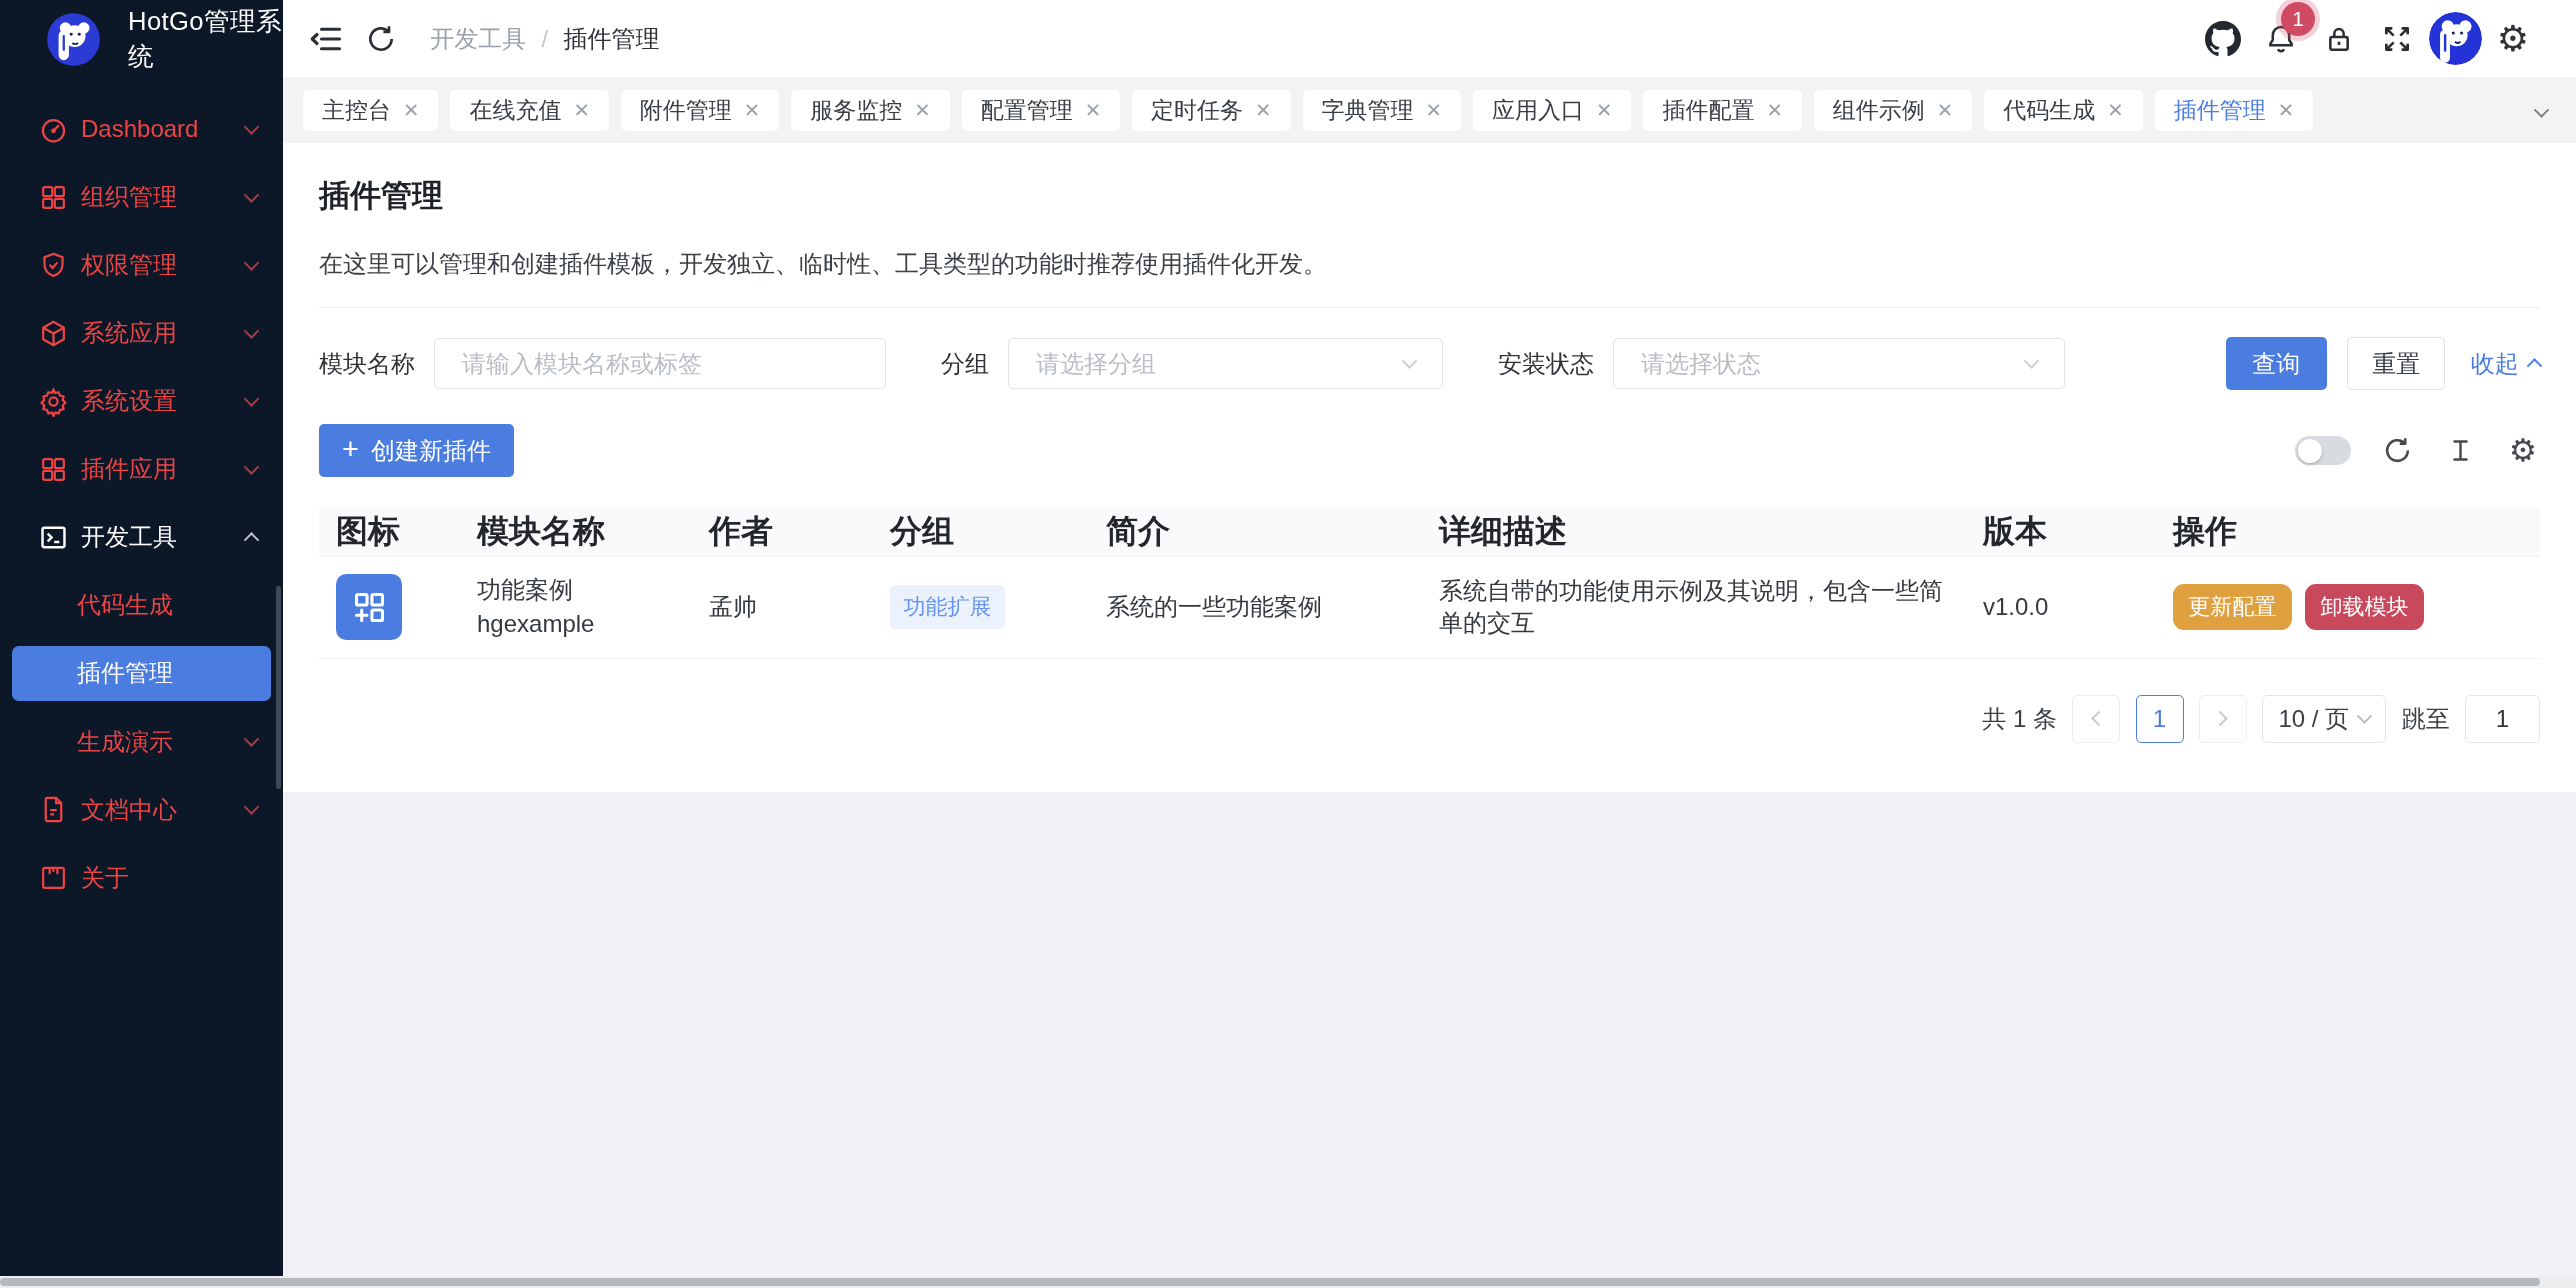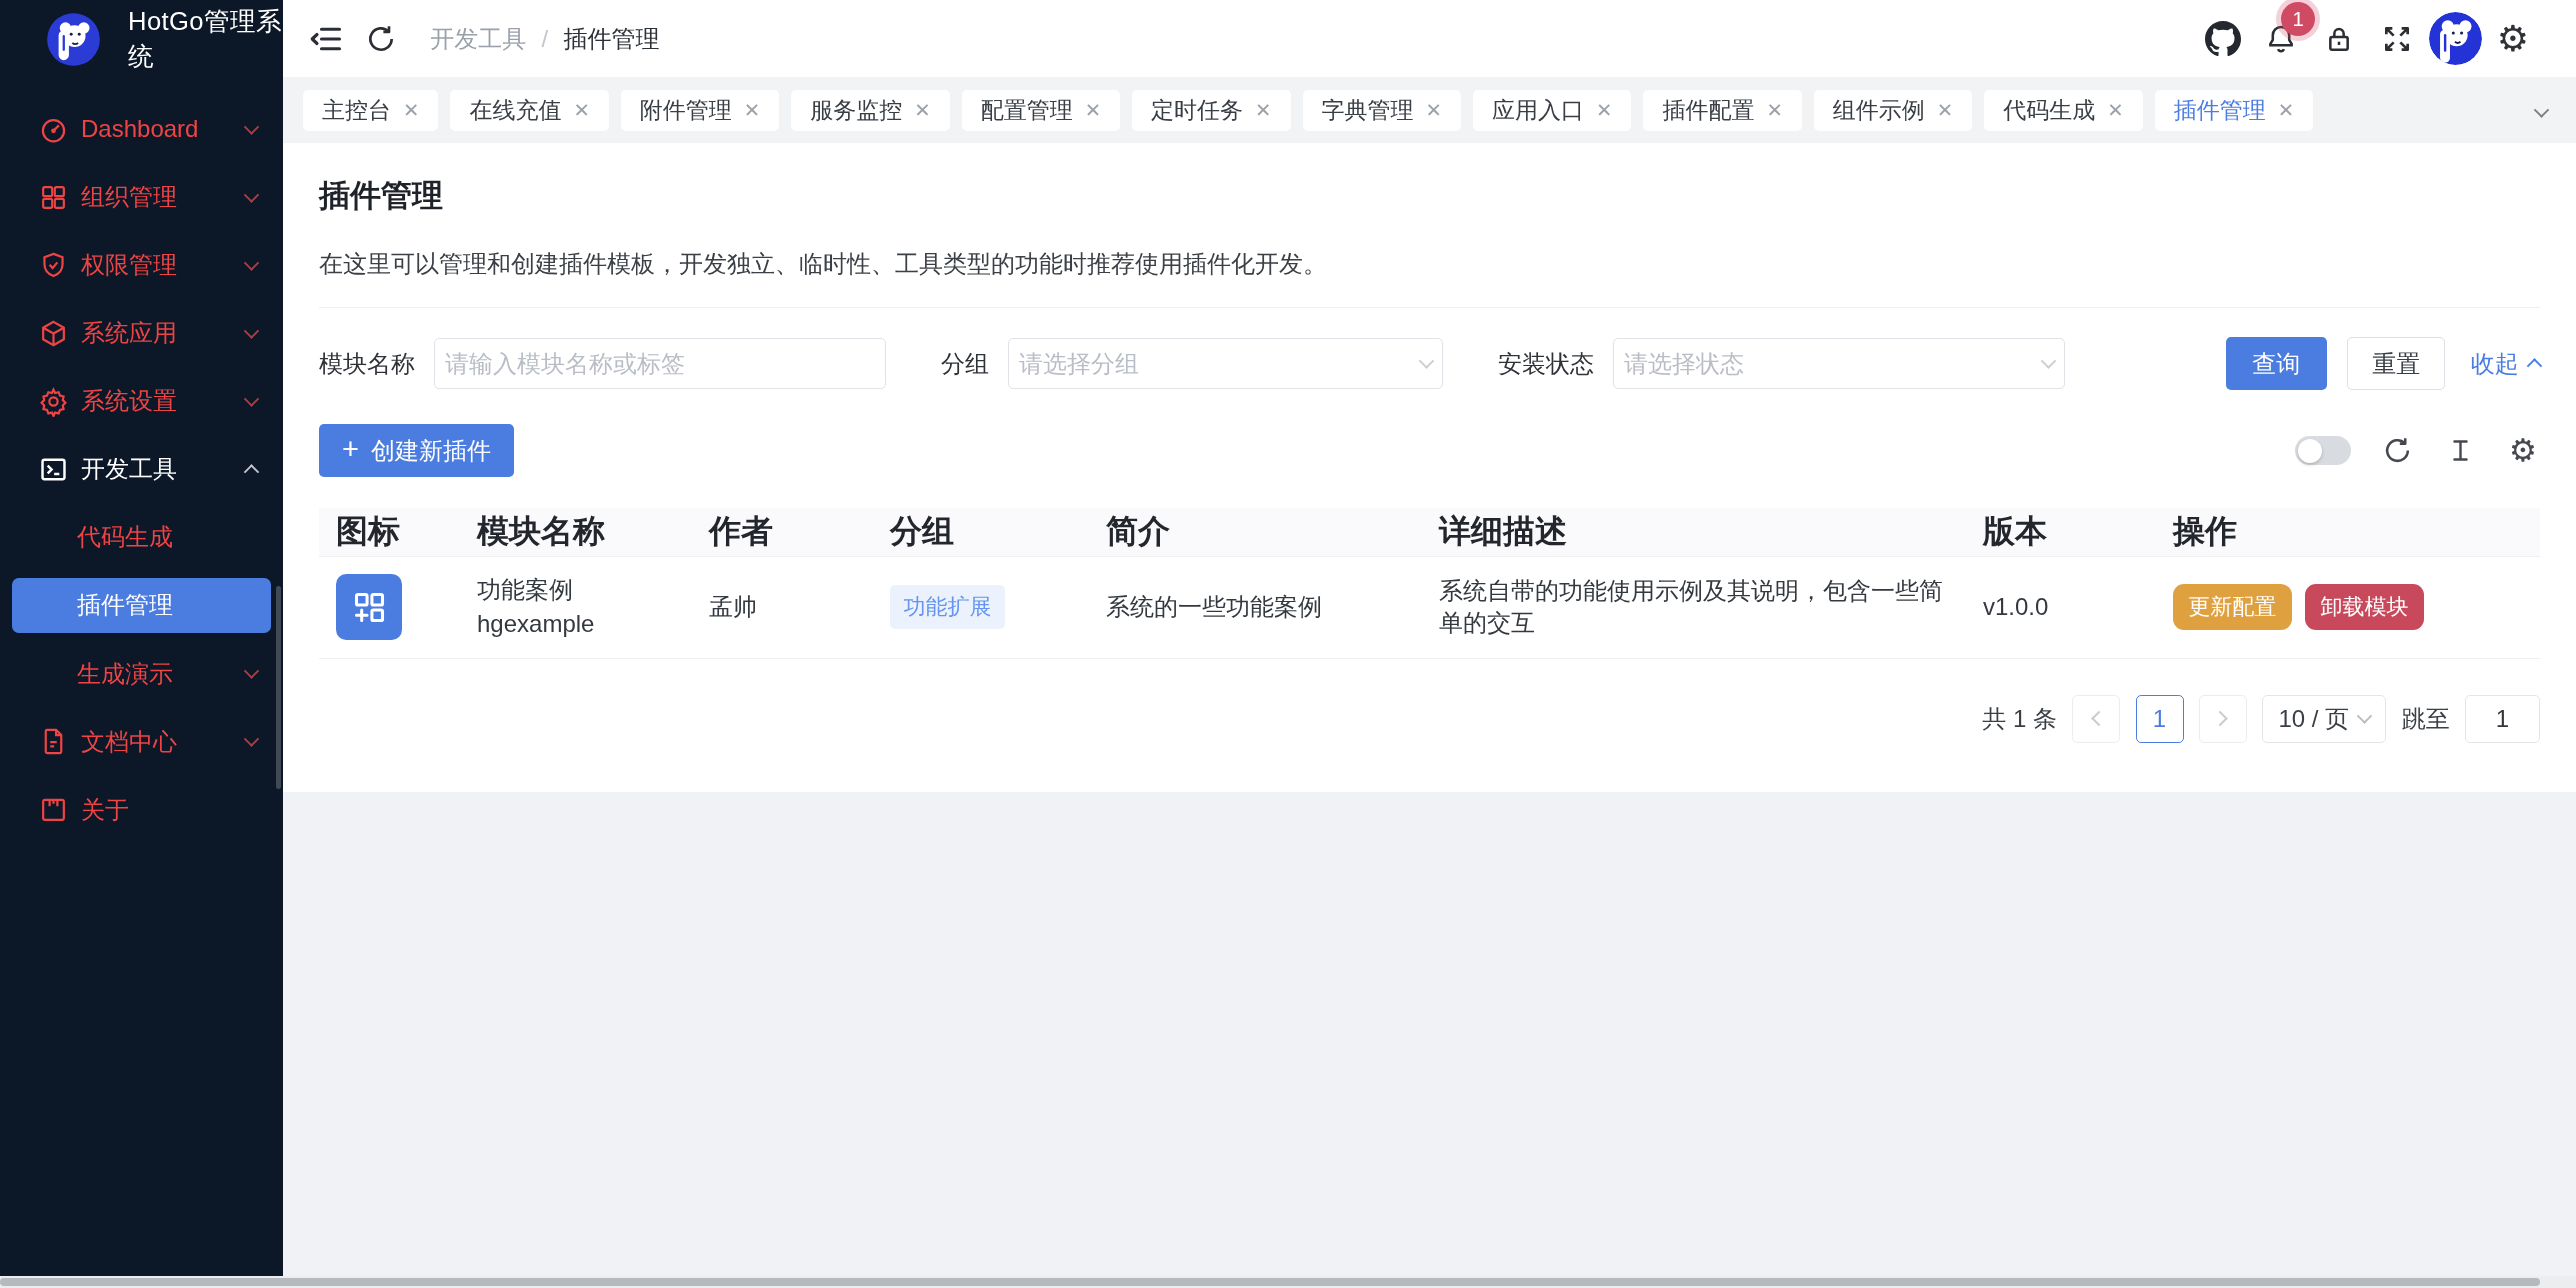--- a/index.html
+++ b/index.html
@@ -52,21 +52,21 @@
 
   
   .content { flex:1; background:#f0f2f5; position:relative; }
   .panel { background:#fff; padding:32px 36px 49px 36px; }
   .page-title { font-size:31px; font-weight:bold; color:#1f2329; }
   .page-desc { margin-top:31px; font-size:24px; color:#3b4046; }
   .divider { border-top:0.9px solid #f0f1f4; margin-top:27px; }
 
   .filter-row { margin-top:29px; display:flex; align-items:center; }
   .f-label { color:#2f3338; margin-right:19px; white-space:nowrap; }
-  .f-input, .f-select { height:51px; border:0.9px solid #e0e2e7; border-radius:5.1px; background:#fff; font-size:24px; display:flex; align-items:center; padding:0 10px; color:#33383e; }
+  .f-input, .f-select { height:51px; border:0.9px solid #e0e2e7; border-radius:5.1px; background:#fff; font-size:24px; display:flex; align-items:center; padding:0 27px; color:#33383e; }
   input.f-input { outline:none; }
   input.f-input::placeholder { color:#b9bdc5; }
   .f-input.w1 { width:452px; }
   .f-select { justify-content:space-between; cursor:pointer; }
   .f-select .ph { color:#b9bdc5; }
   .f-select .chev { border-color:#b9bdc5; border-width:2.1px; }
   .sel1 { width:435px; margin-right:55px; }
   .sel2 { width:452px; }
   .gap1 { width:55px; flex:none; }
   .f-spacer { flex:1; }
@@ -176,20 +176,32 @@
       <span class="chev down"></span>
     </div>
     <div class="menu-item">
       <span class="mi-icon">
           <svg width="31" height="31" viewBox="0 0 24 24" fill="none" stroke="currentColor" stroke-width="1.7">
             <circle cx="12" cy="12" r="3.2"></circle>
             <path d="M12 2.8l1.2 2.6 2.8-.6 1 2.6 2.8.7-.6 2.8 2 2.1-2 2.1.6 2.8-2.8.7-1 2.6-2.8-.6-1.2 2.6-1.2-2.6-2.8.6-1-2.6-2.8-.7.6-2.8-2-2.1 2-2.1-.6-2.8 2.8-.7 1-2.6 2.8.6L12 2.8z"></path>
           </svg>
         </span>
       <span class="mi-label">系统设置</span>
+      <span class="chev down"></span>
+    </div>
+    <div class="menu-item">
+      <span class="mi-icon">
+          <svg width="31" height="31" viewBox="0 0 24 24" fill="none" stroke="currentColor" stroke-width="1.7">
+            <rect x="4" y="4" width="7" height="7" rx="1.2"></rect>
+            <rect x="13" y="4" width="7" height="7" rx="1.2"></rect>
+            <rect x="4" y="13" width="7" height="7" rx="1.2"></rect>
+            <rect x="13" y="13" width="7" height="7" rx="1.2"></rect>
+          </svg>
+        </span>
+      <span class="mi-label">插件应用</span>
       <span class="chev down"></span>
     </div>
     <div class="menu-item parent-active">
       <span class="mi-icon">
           <svg width="31" height="31" viewBox="0 0 24 24" fill="none" stroke="currentColor" stroke-width="1.9">
             <rect x="3.5" y="4.5" width="17" height="15" rx="1.5"></rect>
             <path d="M7.5 9l3 3-3 3M12.5 15.5h4"></path>
           </svg>
         </span>
       <span class="mi-label">开发工具</span>

